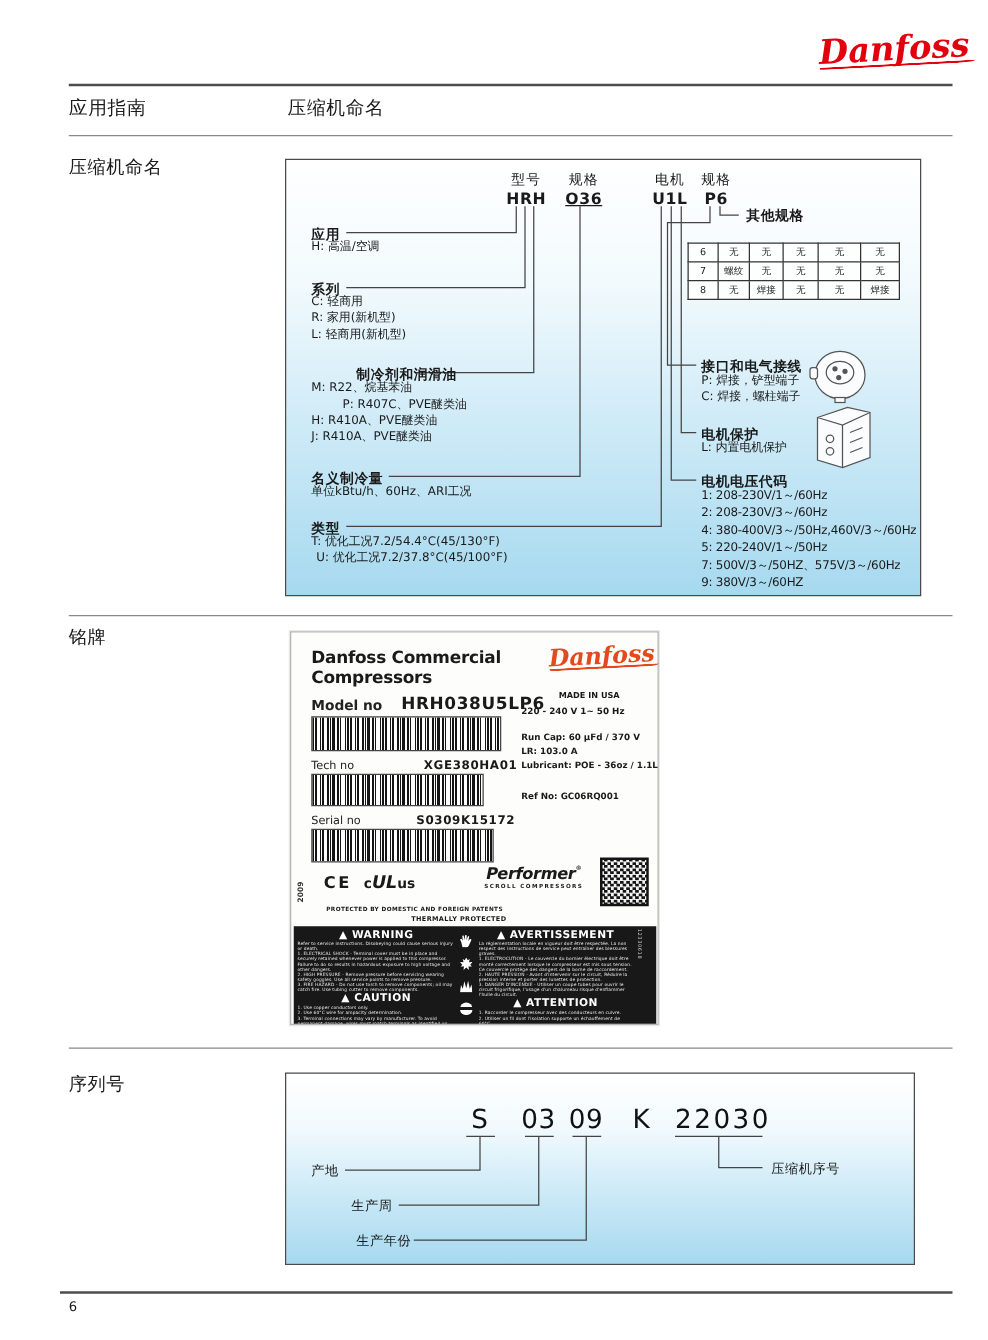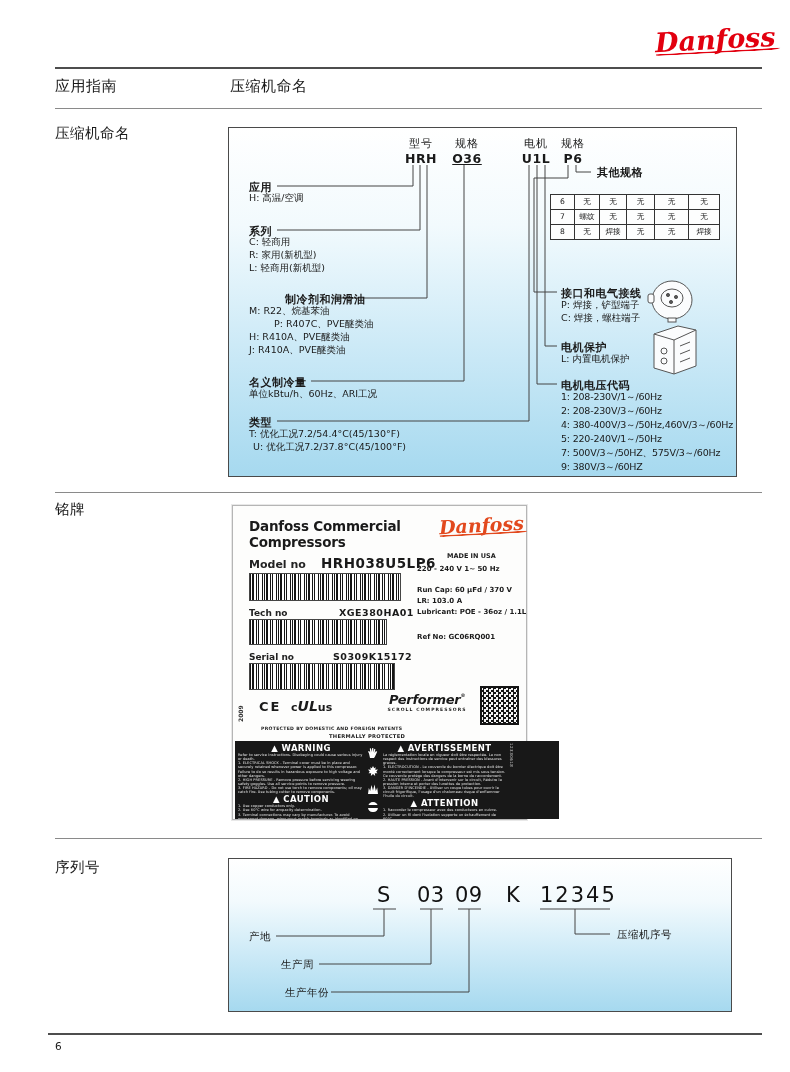--- a/index.html
+++ b/index.html
@@ -31,21 +31,21 @@
   table.spec { border-collapse:collapse; table-layout:fixed; background:#fdfefe; }
   table.spec td,table.spec th { border:1px solid #333; font-size:7.6px; line-height:1.15; text-align:center; vertical-align:middle; padding:0; font-weight:normal; }
 
   svg polyline, svg line { fill:none; stroke:#444; stroke-width:1; }
 
   
   .plate { background:#fdfdfc; border:1px solid #b5b5b5; box-shadow:0 0 0 1px #e8e8e8; }
   .plate-brand { font-size:13.5px; font-weight:bold; line-height:16px; letter-spacing:-.2px; }
   .plate-made { font-size:6.5px; font-weight:bold; }
   .fld-label { font-size:11px; font-weight:bold; color:#222; }
-  .fld-label-sm { font-size:9px; font-weight:bold; color:#222; }
+  .fld-label-sm { font-size:9px; font-weight:normal; color:#222; }
   .fld-value { font-size:13.5px; font-weight:bold; letter-spacing:.5px; }
   .fld-value-sm { font-size:9.5px; font-weight:bold; letter-spacing:.5px; }
   .spec-line { font-size:7px; font-weight:bold; line-height:11px; white-space:nowrap; }
   .barcode { background:repeating-linear-gradient(90deg,#151515 0 1px,#fff 1px 2px,#151515 2px 4px,#fff 4px 6px,#151515 6px 7px,#fff 7px 8px,#151515 8px 9px,#fff 9px 12px,#151515 12px 13px,#fff 13px 14px); border:1px solid #444; }
   .datamatrix { background:repeating-conic-gradient(#141414 0% 25%,#f4f4f4 0% 50%) 0 0/5px 5px, #f4f4f4; outline:2px solid #141414; outline-offset:-1px; }
   .tiny-line { font-size:4.6px; letter-spacing:.3px; font-weight:bold; }
   .ce-mark { font-size:13px; font-weight:bold; letter-spacing:2px; font-family:"DejaVu Sans",sans-serif; }
   .ul-mark { font-size:11px; font-weight:bold; }
   .ul-mark .ul-core { font-size:14px; font-style:italic; }
   .performer { font-size:13px; font-weight:bold; font-style:italic; letter-spacing:-.3px; }
@@ -246,21 +246,21 @@
 
   <div class="abs" style="left:148px; top:186px; text-align:center; width:92px;">
     <div class="performer"><span>Performer</span><span style="font-size:5px; vertical-align:top;">®</span></div>
     <div class="performer-sub">SCROLL COMPRESSORS</div>
   </div>
   <div class="abs datamatrix" style="left:248px; top:181px; width:37px; height:37px;"></div>
 
   <div class="abs tiny-line" style="left:28px; top:220px;">PROTECTED BY DOMESTIC AND FOREIGN PATENTS</div>
   <div class="abs tiny-line" style="left:96px; top:227px; font-size:5.2px;">THERMALLY PROTECTED</div>
 
-  <div class="abs warnblock" style="left:2px; top:235px; width:324px; height:78px;">
+  <div class="abs warnblock" style="left:2px; top:235px; width:290px; height:78px;">
     <div class="wcol" style="width:131px;">
       <div class="whdr"><span>▲ </span><span>WARNING</span></div>
       <div class="wtxt">Refer to service instructions. Disobeying could cause serious injury or death.</div>
       <div class="wtxt">1. ELECTRICAL SHOCK - Terminal cover must be in place and securely retained whenever power is applied to this compressor. Failure to do so results in hazardous exposure to high voltage and other dangers.</div>
       <div class="wtxt">2. HIGH PRESSURE - Remove pressure before servicing wearing safety goggles. Use all service points to remove pressure.</div>
       <div class="wtxt">3. FIRE HAZARD - Do not use torch to remove components; oil may catch fire. Use tubing cutter to remove components.</div>
       <div class="whdr"><span>▲ </span><span>CAUTION</span></div>
       <div class="wtxt">1. Use copper conductors only.</div>
       <div class="wtxt">2. Use 60°C wire for ampacity determination.</div>
       <div class="wtxt">3. Terminal connections may vary by manufacturer. To avoid permanent damage, wires must match terminals as identified on inside of terminal box cover and gasket.</div>
@@ -298,21 +298,21 @@
     <line x1="311" y1="50" x2="381" y2="50"></line>
     <polyline points="155,50 155,77 47,77"></polyline>
     <polyline points="202,50 202,105 90,105"></polyline>
     <polyline points="240,50 240,133 102,133"></polyline>
     <polyline points="346,50 346,75 381,75"></polyline>
   </svg>
   <div class="abs serial-part" style="left:148px; top:24px;">S</div>
   <div class="abs serial-part" style="left:188px; top:24px;">03</div>
   <div class="abs serial-part" style="left:226px; top:24px;">09</div>
   <div class="abs serial-part" style="left:277px; top:24px;">K</div>
-  <div class="abs serial-part" style="left:311px; top:24px; letter-spacing:2px;">12345</div>
+  <div class="abs serial-part" style="left:311px; top:24px; letter-spacing:2px;">22030</div>
 
   <div class="abs serial-callout" style="left:20px; top:71px;">产地</div>
   <div class="abs serial-callout" style="left:52px; top:99px;">生产周</div>
   <div class="abs serial-callout" style="left:56px; top:127px;">生产年份</div>
   <div class="abs serial-callout" style="left:388px; top:69px;">压缩机序号</div>
 </div>
 
 <div class="rule rule-dark" style="left:48px; top:1033px; width:714px; height:1.5px;"></div>
 <div class="abs page-num" style="left:55px; top:1040px;">6</div>
 

